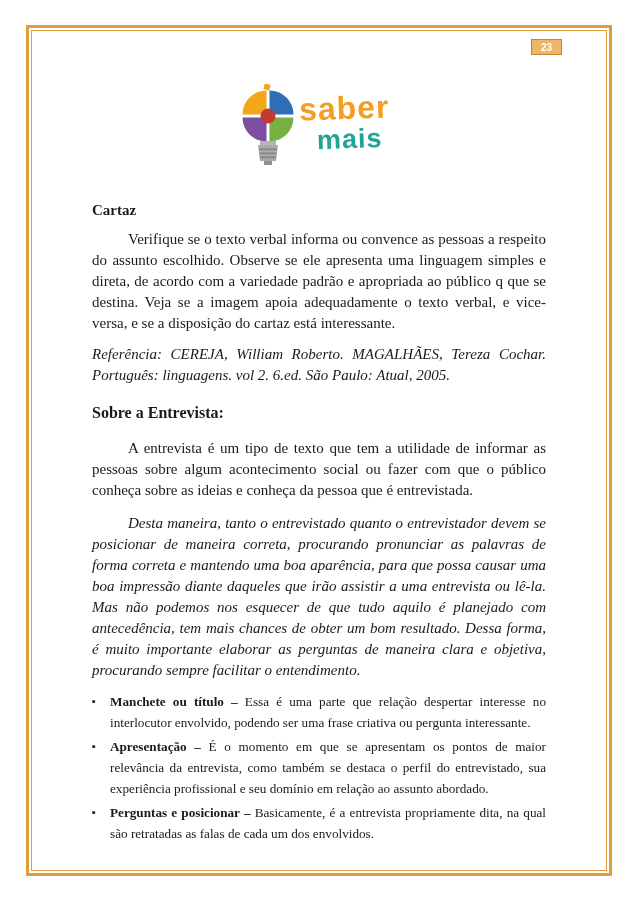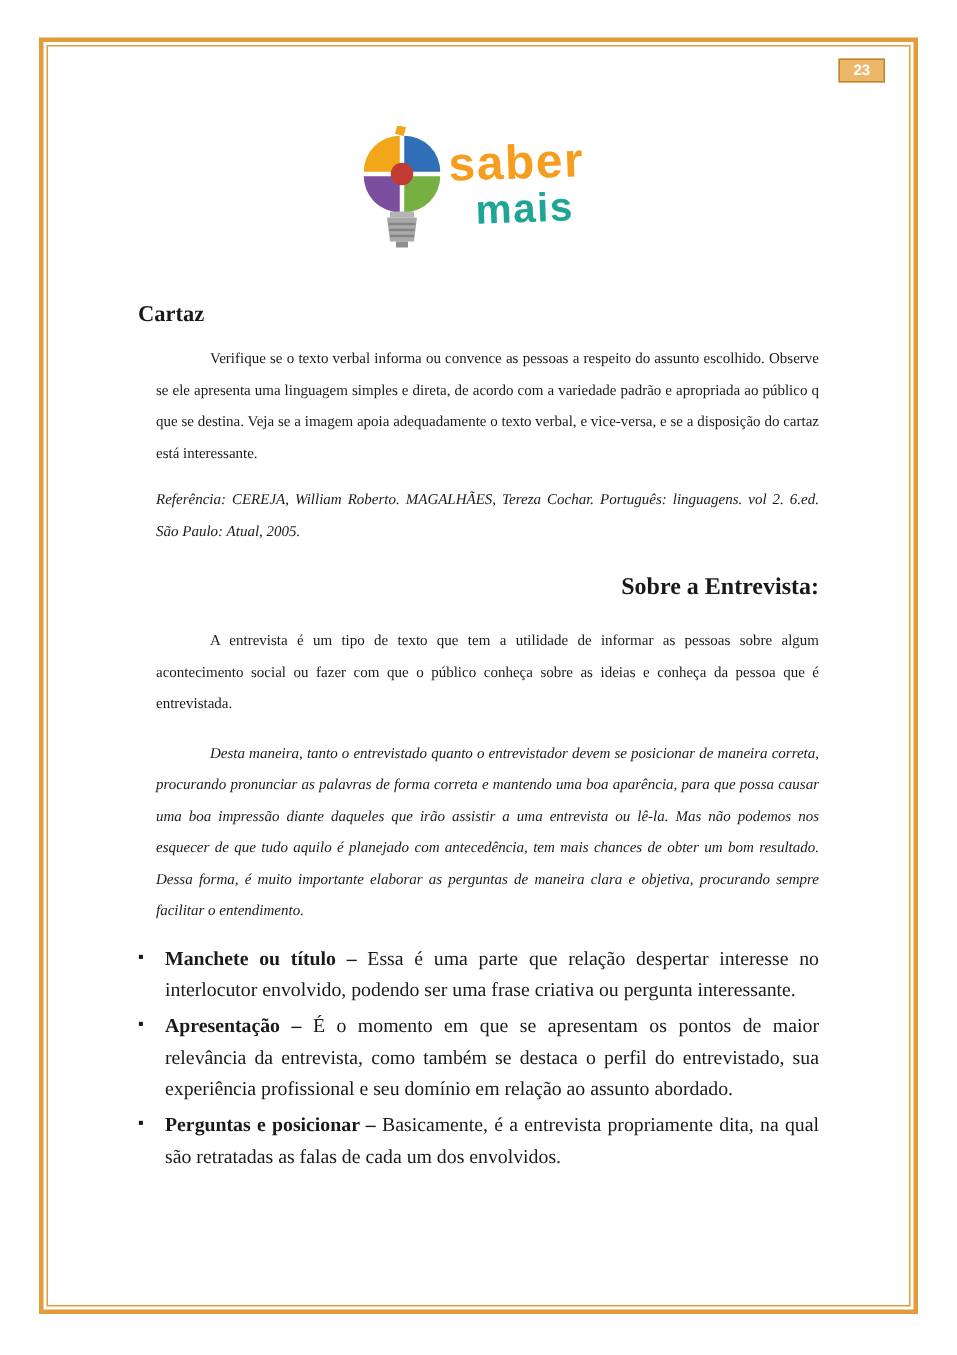--- a/index.html
+++ b/index.html
@@ -17,21 +17,21 @@
   .frame {
     position:absolute; left:26px; top:25px; right:26px; bottom:27px;
     border:3px solid #e29c3c;
     pointer-events:none;
   }
   .frame::after {
     content:""; position:absolute; inset:2px;
     border:1px solid #e29c3c;
   }
   .page-number {
-    position:absolute; top:39px; right:48px;
+    position:absolute; top:39px; right:76px;
     width:31px; height:16px;
     background:#ecb768;
     border:1px solid #bd8533;
     color:#ffffff;
     font-family:"Liberation Sans", sans-serif;
     font-size:10px; font-weight:bold;
     display:flex; align-items:center; justify-content:center;
   }
   .content {
     position:absolute; left:28px; top:28px; right:28px; bottom:30px;
@@ -58,24 +58,24 @@
     color:#1ea595; letter-spacing:1px;
     transform:rotate(-2deg);
   }
   
   h1.title {
     margin-top:22px;
     font-size:15px; font-weight:bold; text-align:left; line-height:20px;
   }
   h2.title2 {
     margin-top:16px;
-    font-size:16px; font-weight:bold; text-align:right; line-height:22px;
+    font-size:16px; font-weight:bold; text-align:left; line-height:22px;
   }
   p.body {
-    font-size:10px; line-height:21px; text-align:justify;margin-left:12px;
+    font-size:15px; line-height:21px; text-align:justify;
   }
   p.indent { text-indent:36px; }
   p.p-cartaz   { margin-top:9px; }
   p.ref        { margin-top:10px; font-style:italic; }
   p.p-e1       { margin-top:14px; }
   p.p-e2       { margin-top:12px;font-style:italic; }
   p.p-estrut   { margin-top:12px; text-indent:12px; }
   ul.bullets {
     list-style:none;
     margin:10px 0 0 0;

